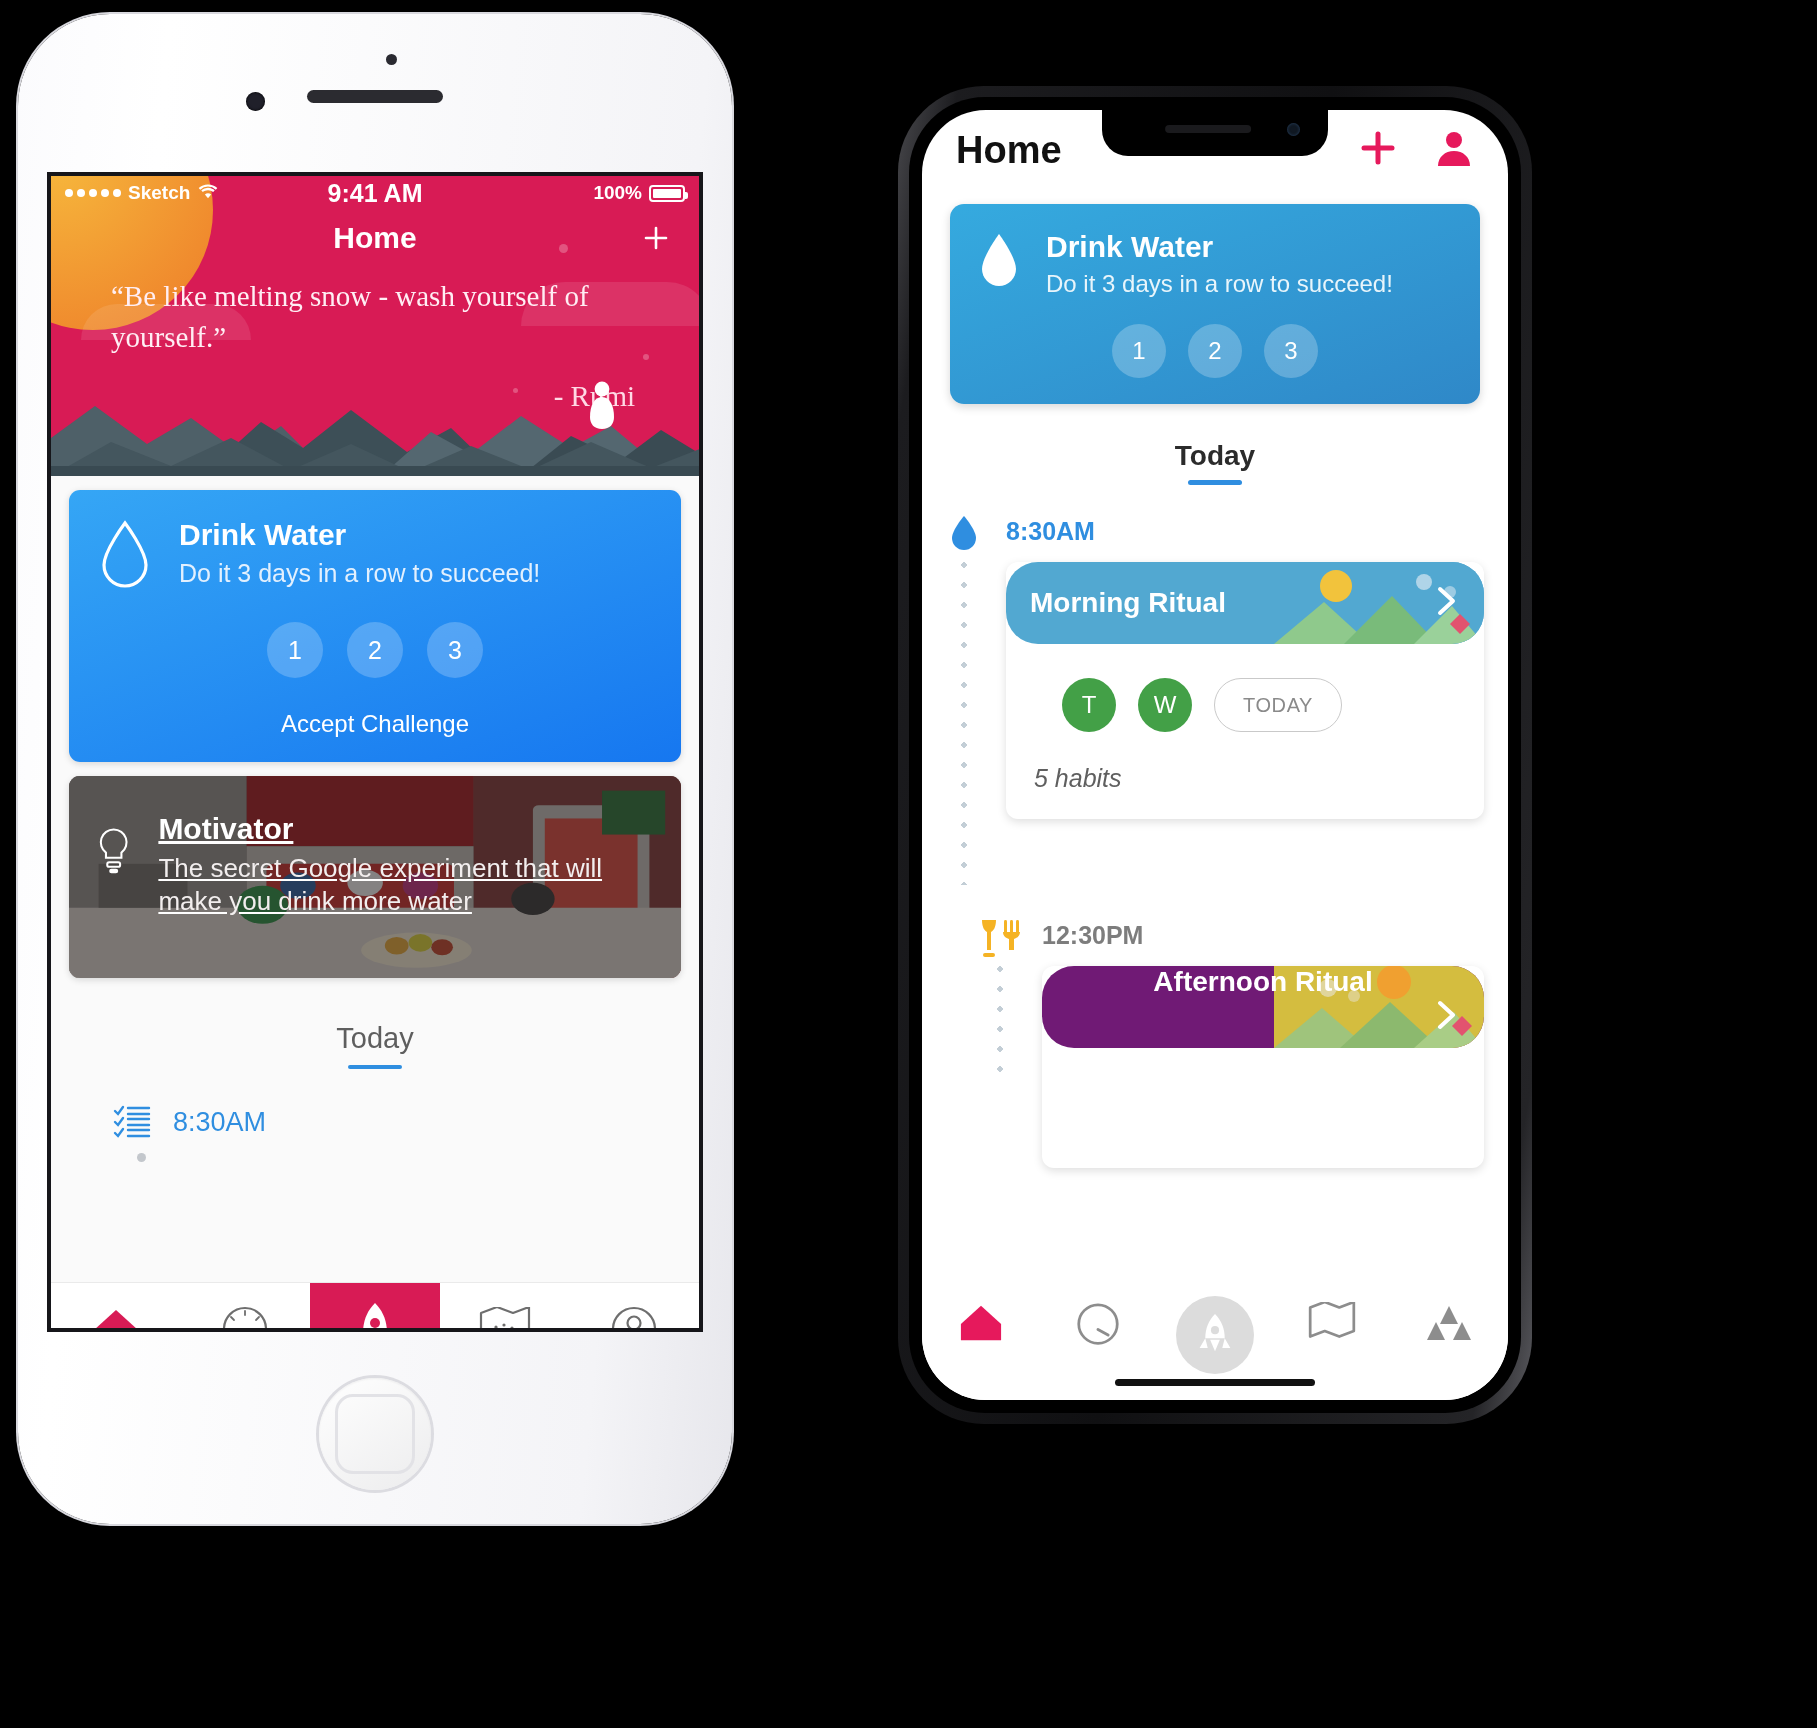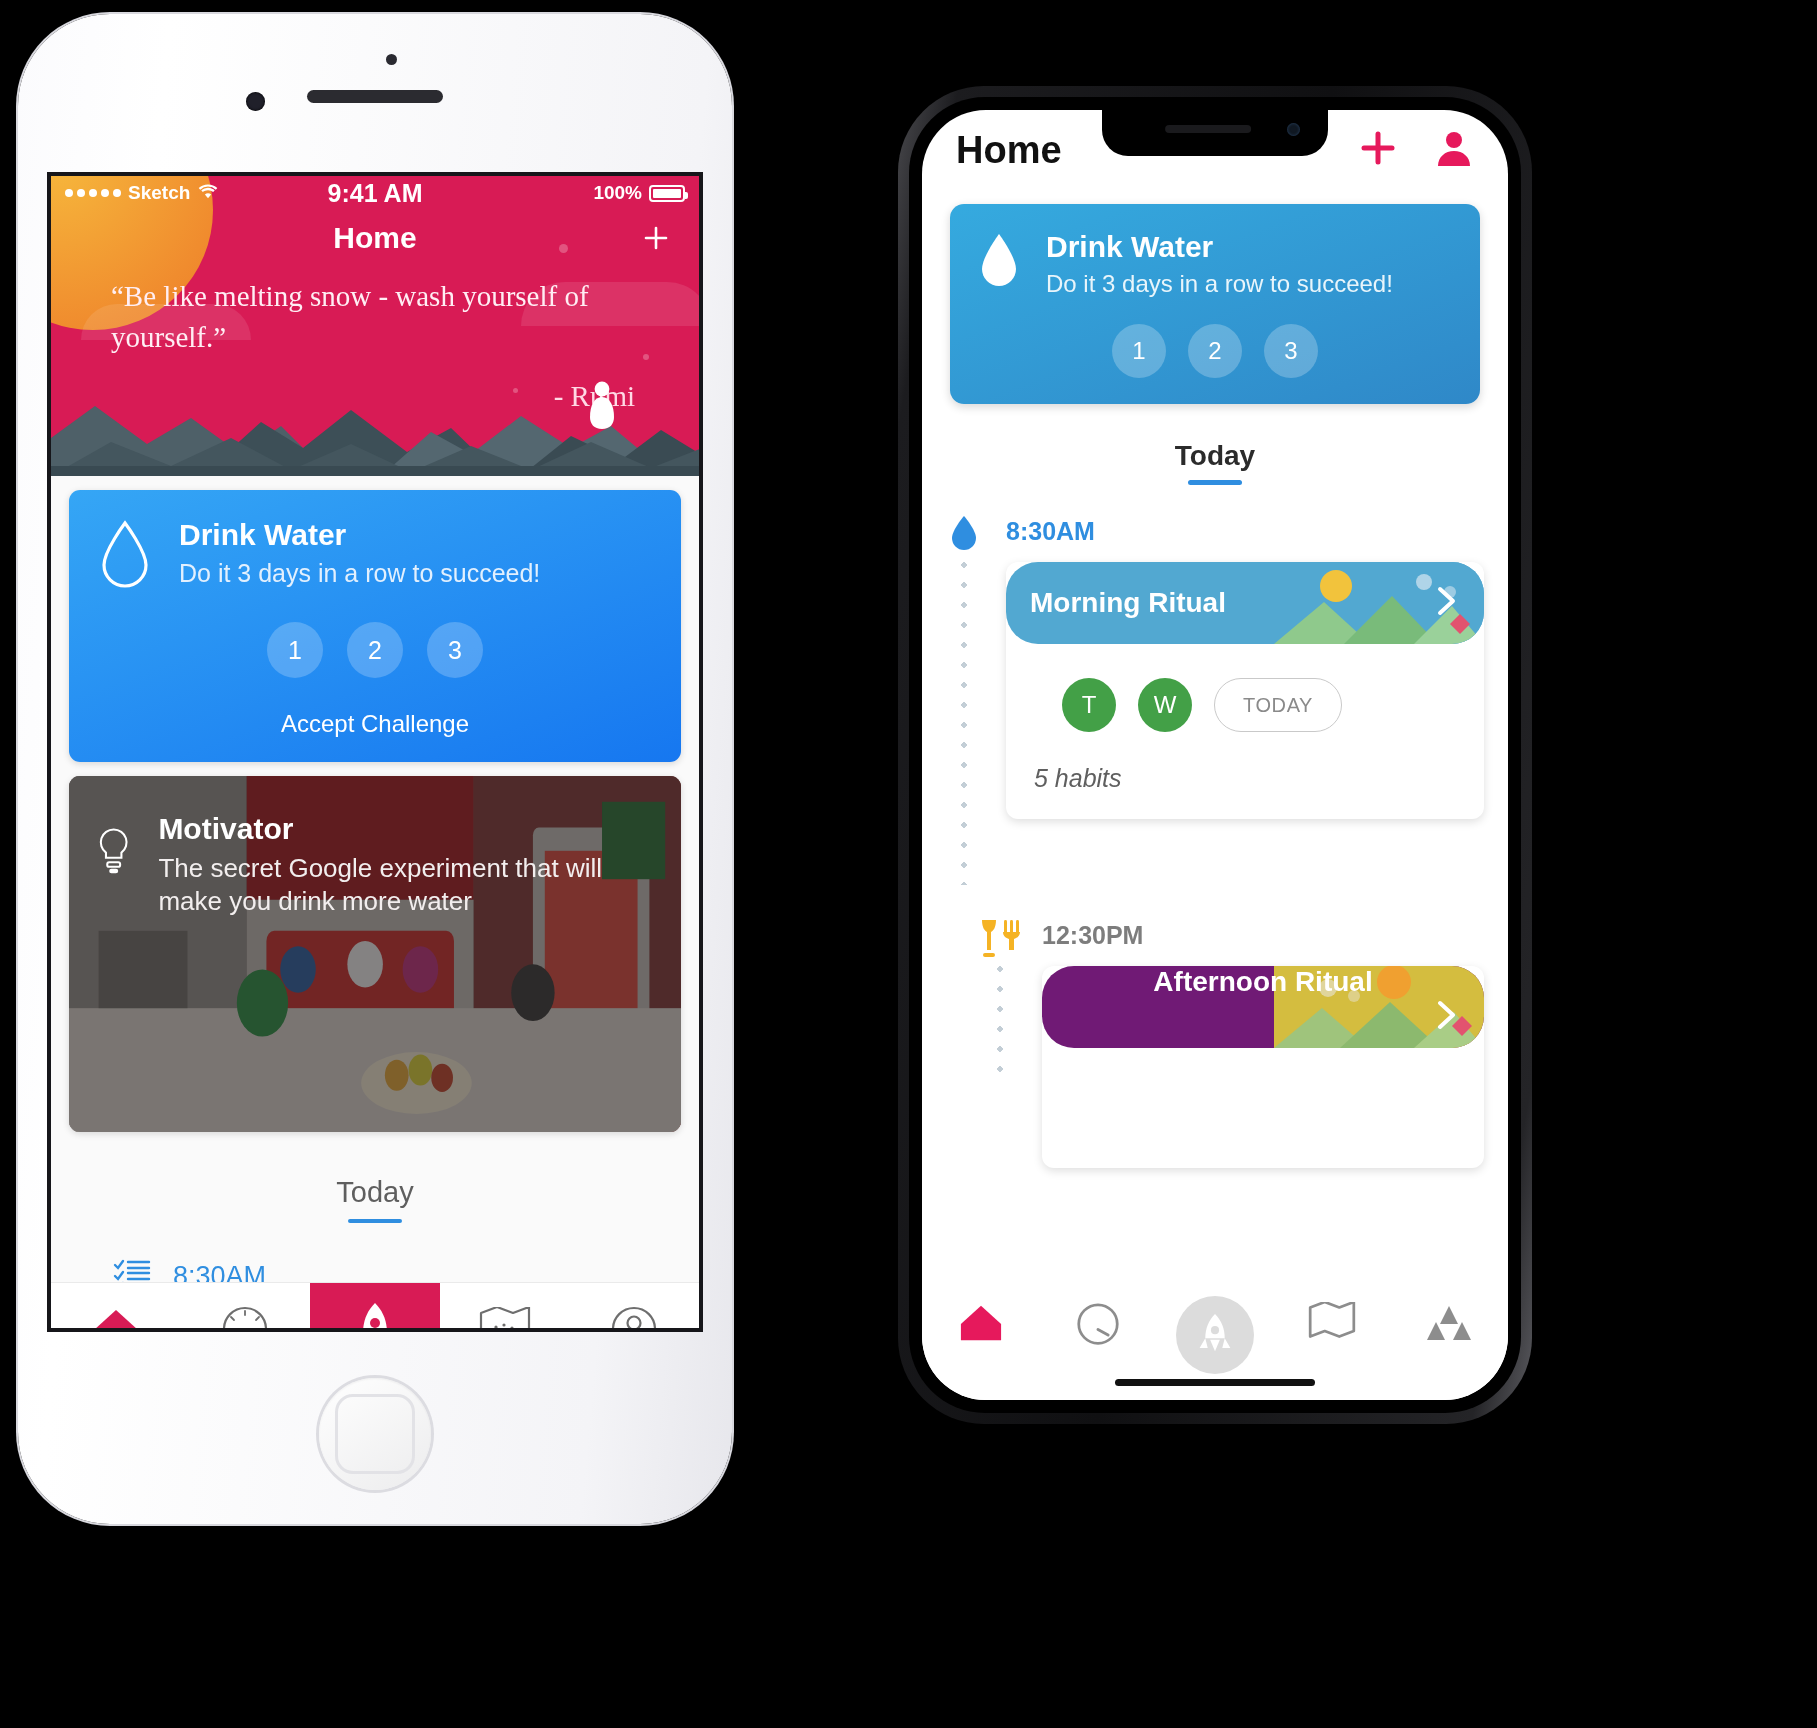--- a/index.html
+++ b/index.html
@@ -139,23 +139,24 @@
     width: 56px; height: 56px; border-radius: 50%;
     background: rgba(255,255,255,.22);
     display: flex; align-items: center; justify-content: center;
     font-size: 25px; color: #fff;
   }
   .cw-accept {
     text-align: center; margin-top: 32px; margin-bottom: 4px;
     font-size: 24px; color: #fff;
   }
   .card-motivator {
-    position: relative; height: 356px;
+    position: relative; height: 202px;
     background: linear-gradient(115deg,#3b3838 0%,#6a2a2c 42%,#8d2b2b 64%,#55484a 100%);
     color: #fff;
+    text-decoration: underline;
   }
   .cm-photo { position:absolute; inset:0; overflow:hidden; }
   .cm-overlay { position:absolute; inset:0; background: rgba(30,26,26,.48); }
   .cm-body { position: relative; z-index: 3; display: flex; gap: 26px; padding: 36px 30px 0 26px; }
   .cm-title { font-size: 30px; font-weight: bold; }
   .cm-sub { font-size: 26px; line-height: 1.25; margin-top: 6px; color: #f2eeee; }
   .cm-read {
     position: absolute; z-index: 3; left: 0; right: 0; bottom: 30px;
     text-align: center; font-size: 23px; font-weight: bold; color: #fff;
   }

